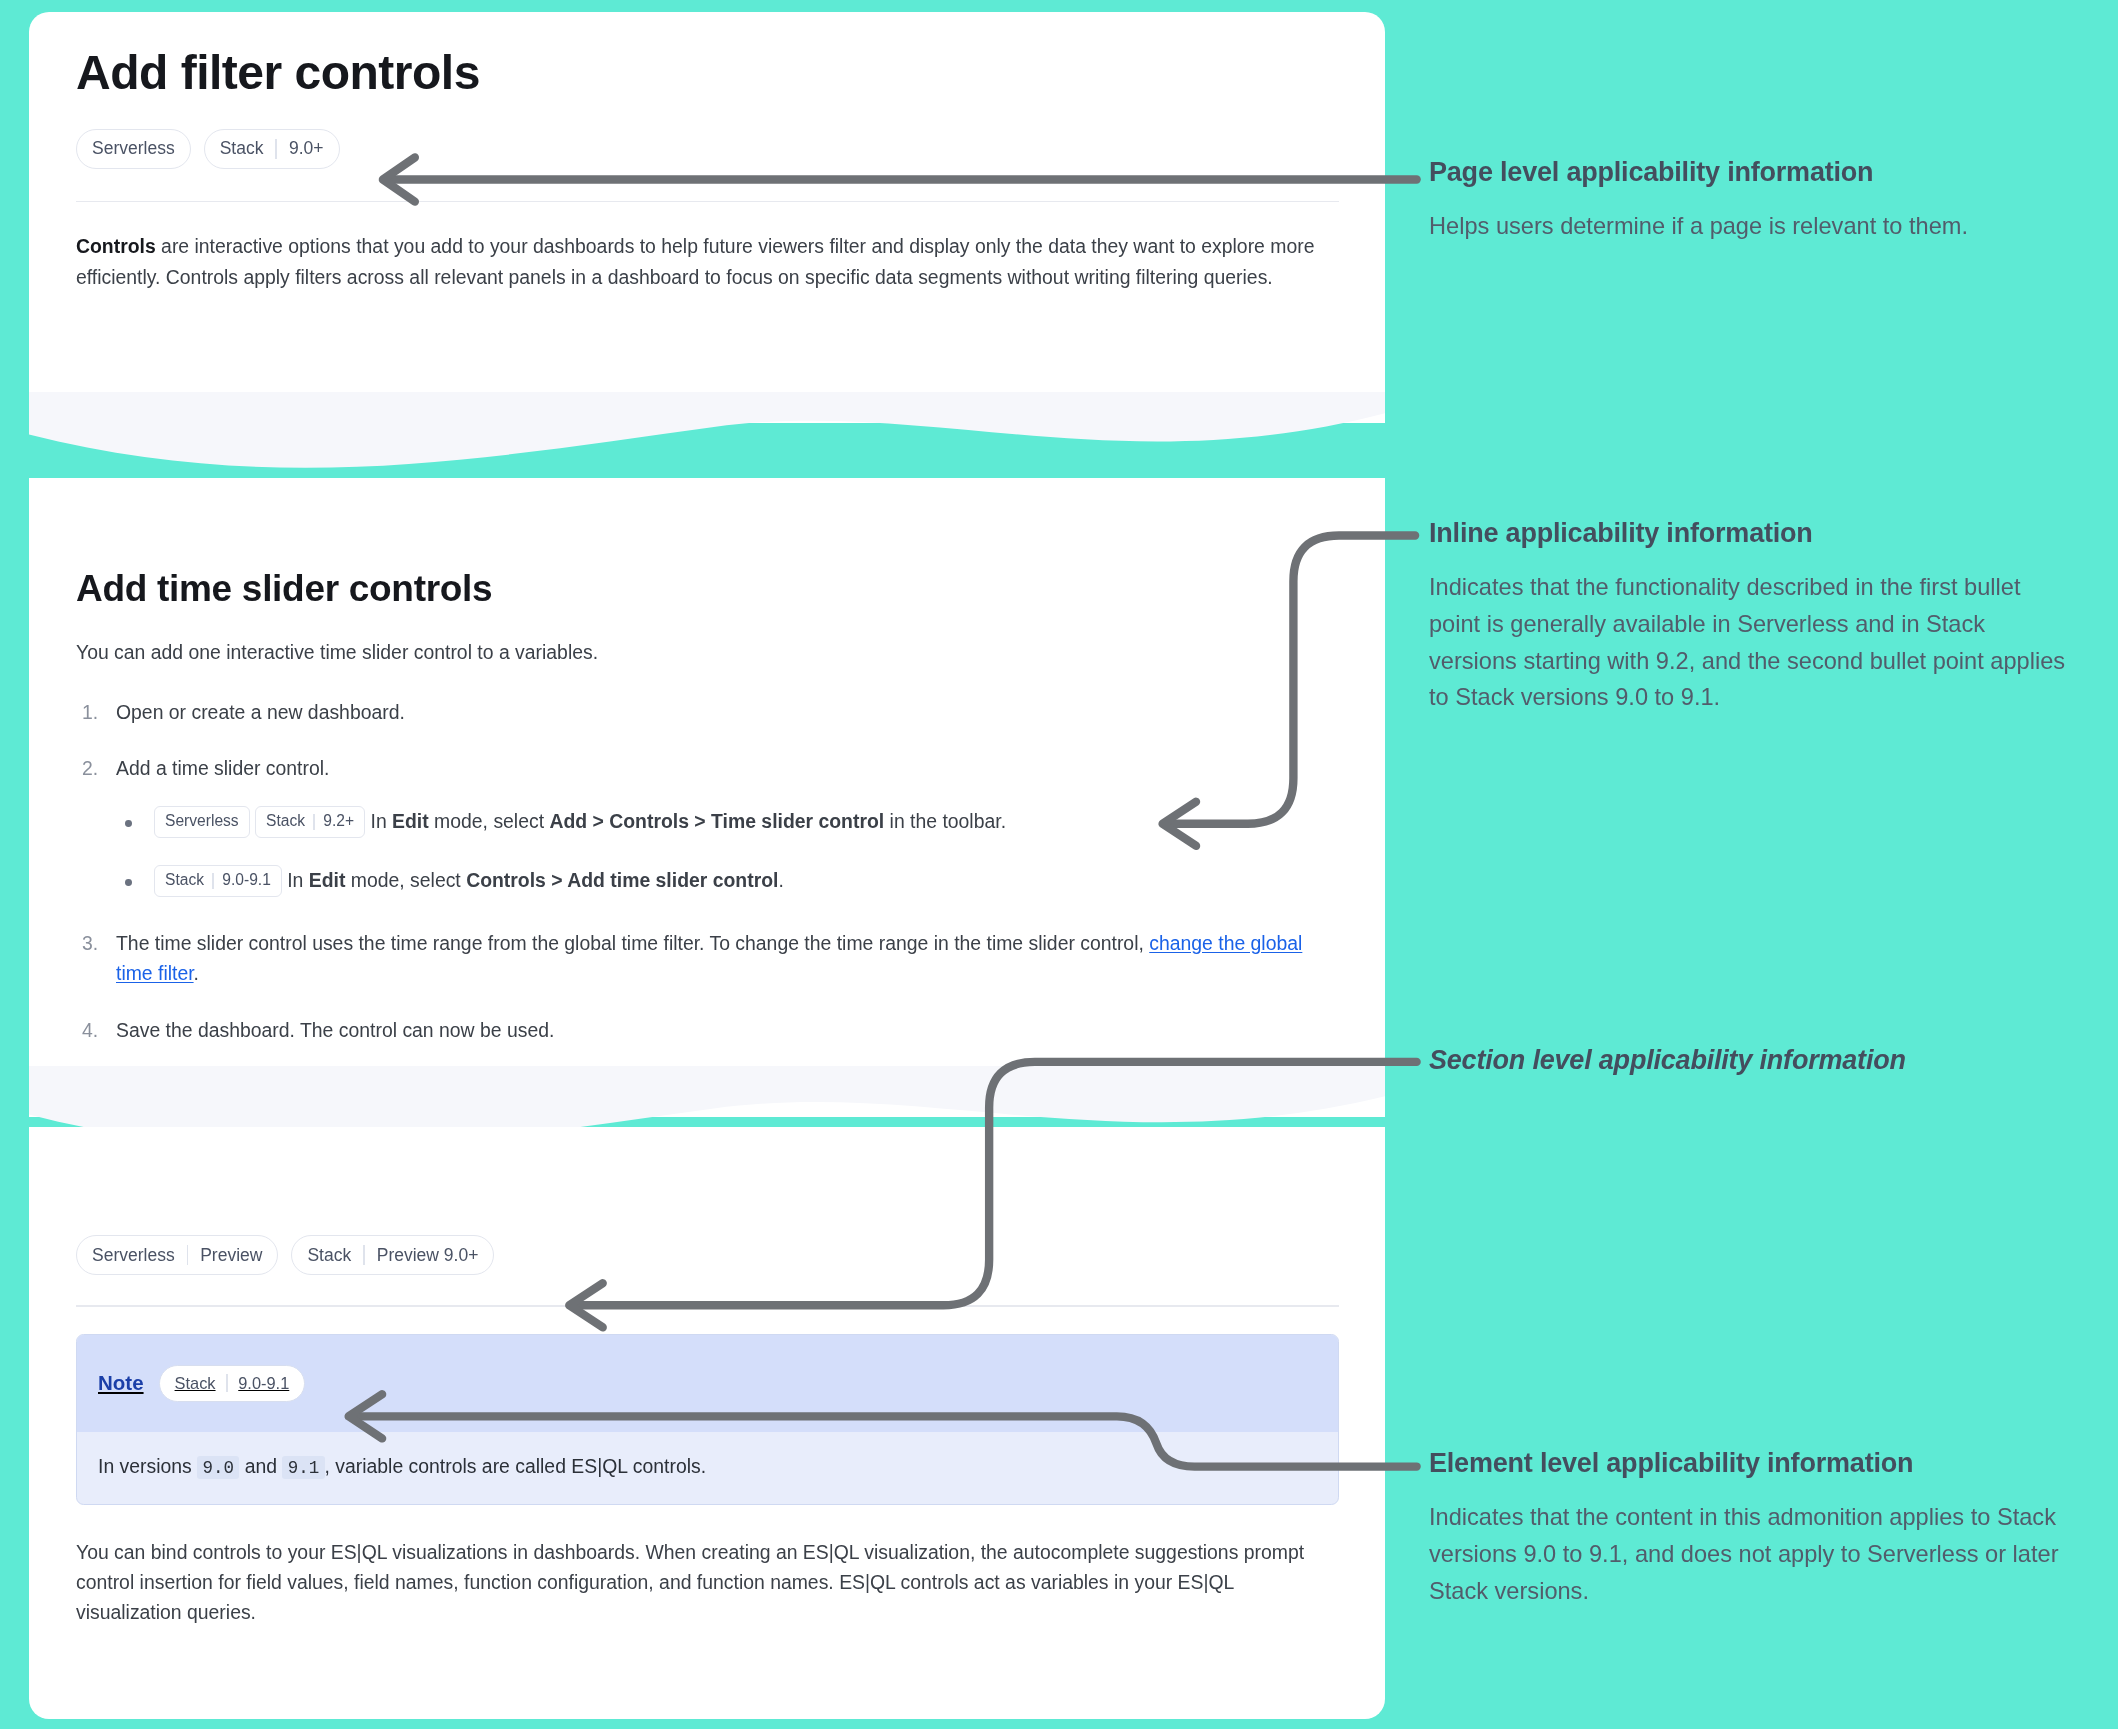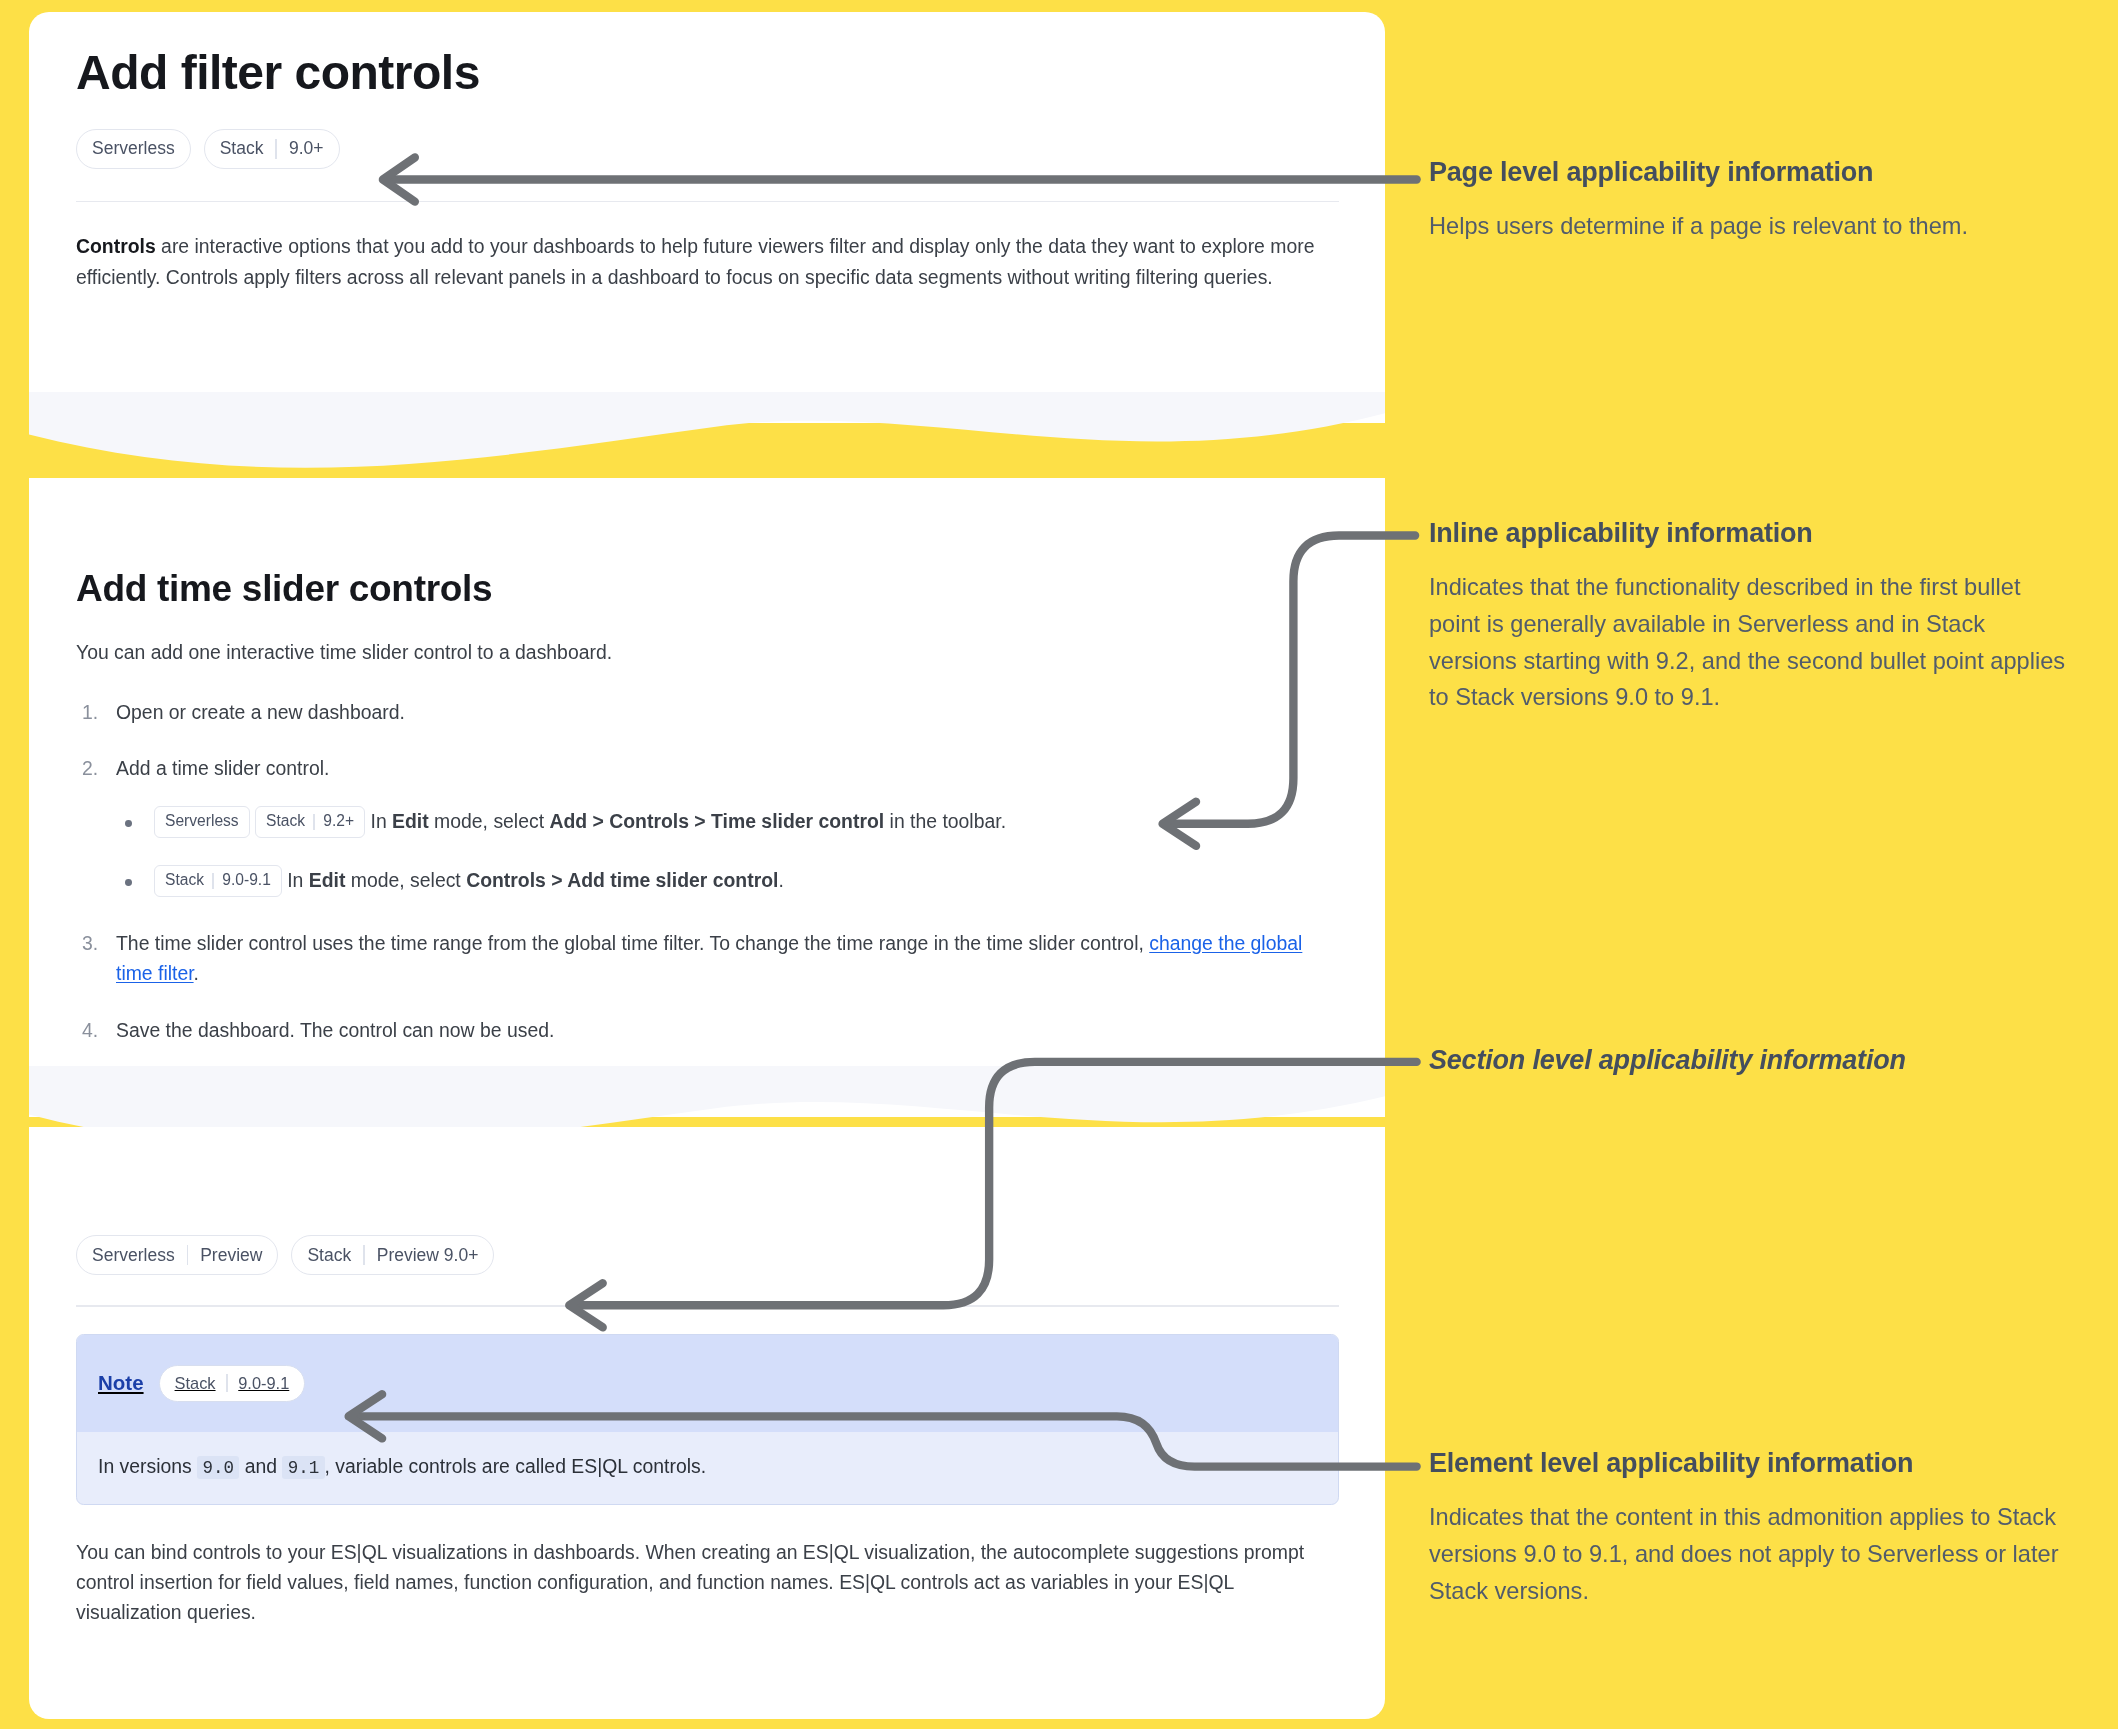--- a/index.html
+++ b/index.html
@@ -10,21 +10,21 @@
     background: #f6f7fb;
     font-family: "Liberation Sans", sans-serif;
     -webkit-font-smoothing: antialiased;
   }
 
   #page {
     position: relative;
     width: 2119px;
     height: 1729px;
     overflow: hidden;
-    background: #fde047;
+    background: #5eead4;
   }
 
   
   .doc-col {
     position: absolute;
     left: 29px;
     top: 12px;
     width: 1356px;
     height: 1707px;
   }
@@ -280,21 +280,21 @@
     <div class="wave w1">
       <svg viewBox="0 0 1782 120" preserveAspectRatio="none" aria-hidden="true">
         <path d="M0,0 L1782,0 L1782,28 C1430,120 1180,8 900,46 C620,84 330,140 0,56 Z" fill="#f6f7fb"></path>
       </svg>
     </div>
 
     <div class="card c2">
       <div style="position:absolute;left:47px;top:90px;width:1263px;">
         <div class="h2">Add time slider controls</div>
 
-        <div class="body" style="margin-top:26px;">You can add one interactive time slider control to a dashboard.</div>
+        <div class="body" style="margin-top:26px;">You can add one interactive time slider control to a variables.</div>
 
         <ol class="steps" style="margin-top:30px;">
           <li>
             <span class="num">1.</span>
             <span>Open or create a new dashboard.</span>
           </li>
 
           <li style="margin-bottom:0;">
             <span class="num">2.</span>
             <span>Add a time slider control.</span>

